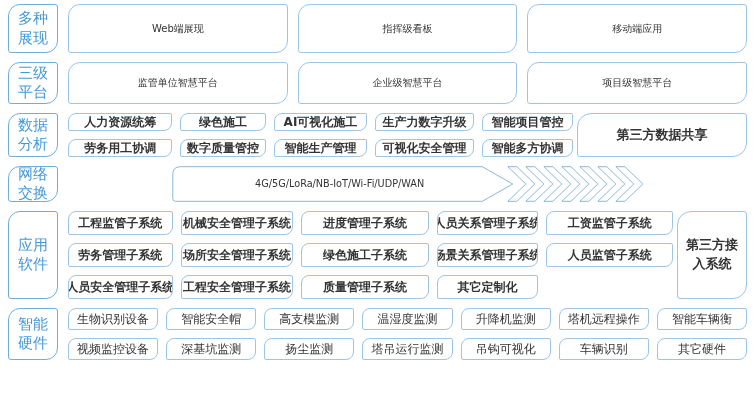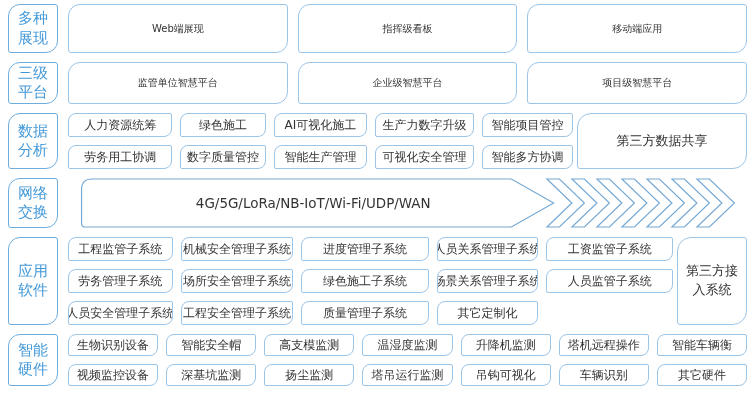--- a/index.html
+++ b/index.html
@@ -7,32 +7,32 @@
     --text_dark:#333333; --chevron:#74A8D4;
   }
   *{box-sizing:border-box;}
   html,body{margin:0;padding:0;}
   body{
     width:755px;height:402px;background:#fff;overflow:hidden;
     font-family:"DejaVu Sans","Liberation Sans",sans-serif;color:var(--text_dark);
   }
   .page{display:flex;flex-direction:column;gap:9px;padding:4px 8px;height:100%;}
   .row{display:flex;gap:10px;align-items:stretch;}
-  .row-display{height:49px}.row-platform{height:42px}.row-data{height:56px}
-  .row-network{height:50px}.row-apps{height:88px}.row-hw{height:52px}
+  .row-display{height:49px}.row-platform{height:42px}.row-data{height:44px}
+  .row-network{height:36px}.row-apps{height:88px}.row-hw{height:52px}
   .rlabel{
     flex:0 0 50px;display:flex;align-items:center;justify-content:center;text-align:center;
     color:var(--accent);border:1px solid var(--label_border);border-radius:12px 3px 12px 3px;
     font-size:15px;line-height:1.3;padding:2px;background:#fff;word-break:break-all;
   }
   .bigbox{
     flex:1;display:flex;align-items:center;justify-content:center;background:#fff;
     border:1px solid var(--box_border);border-radius:12px 3px 12px 3px;font-size:10px;
   }
-  .content{flex:1;display:flex;gap:4px;min-width:0;}
+  .content{flex:1;display:flex;gap:4px;min-width:0;font-weight:bold;}
   .grid{flex:1;display:grid;gap:8px;min-width:0;}
   .grid-data{grid-template-columns:1.12fr .92fr 1fr 1.06fr .98fr;}
   .grid-apps{grid-template-columns:.95fr 1.02fr 1.16fr .92fr 1.15fr;}
   .grid-hw{grid-template-columns:repeat(7,1fr);}
   .sbox{
     display:flex;align-items:center;justify-content:center;background:#fff;
     border:1px solid var(--box_border);border-radius:8px 2px 8px 2px;
     font-size:12px;white-space:nowrap;overflow:hidden;padding:0 2px;
   }
   .sidebox{

